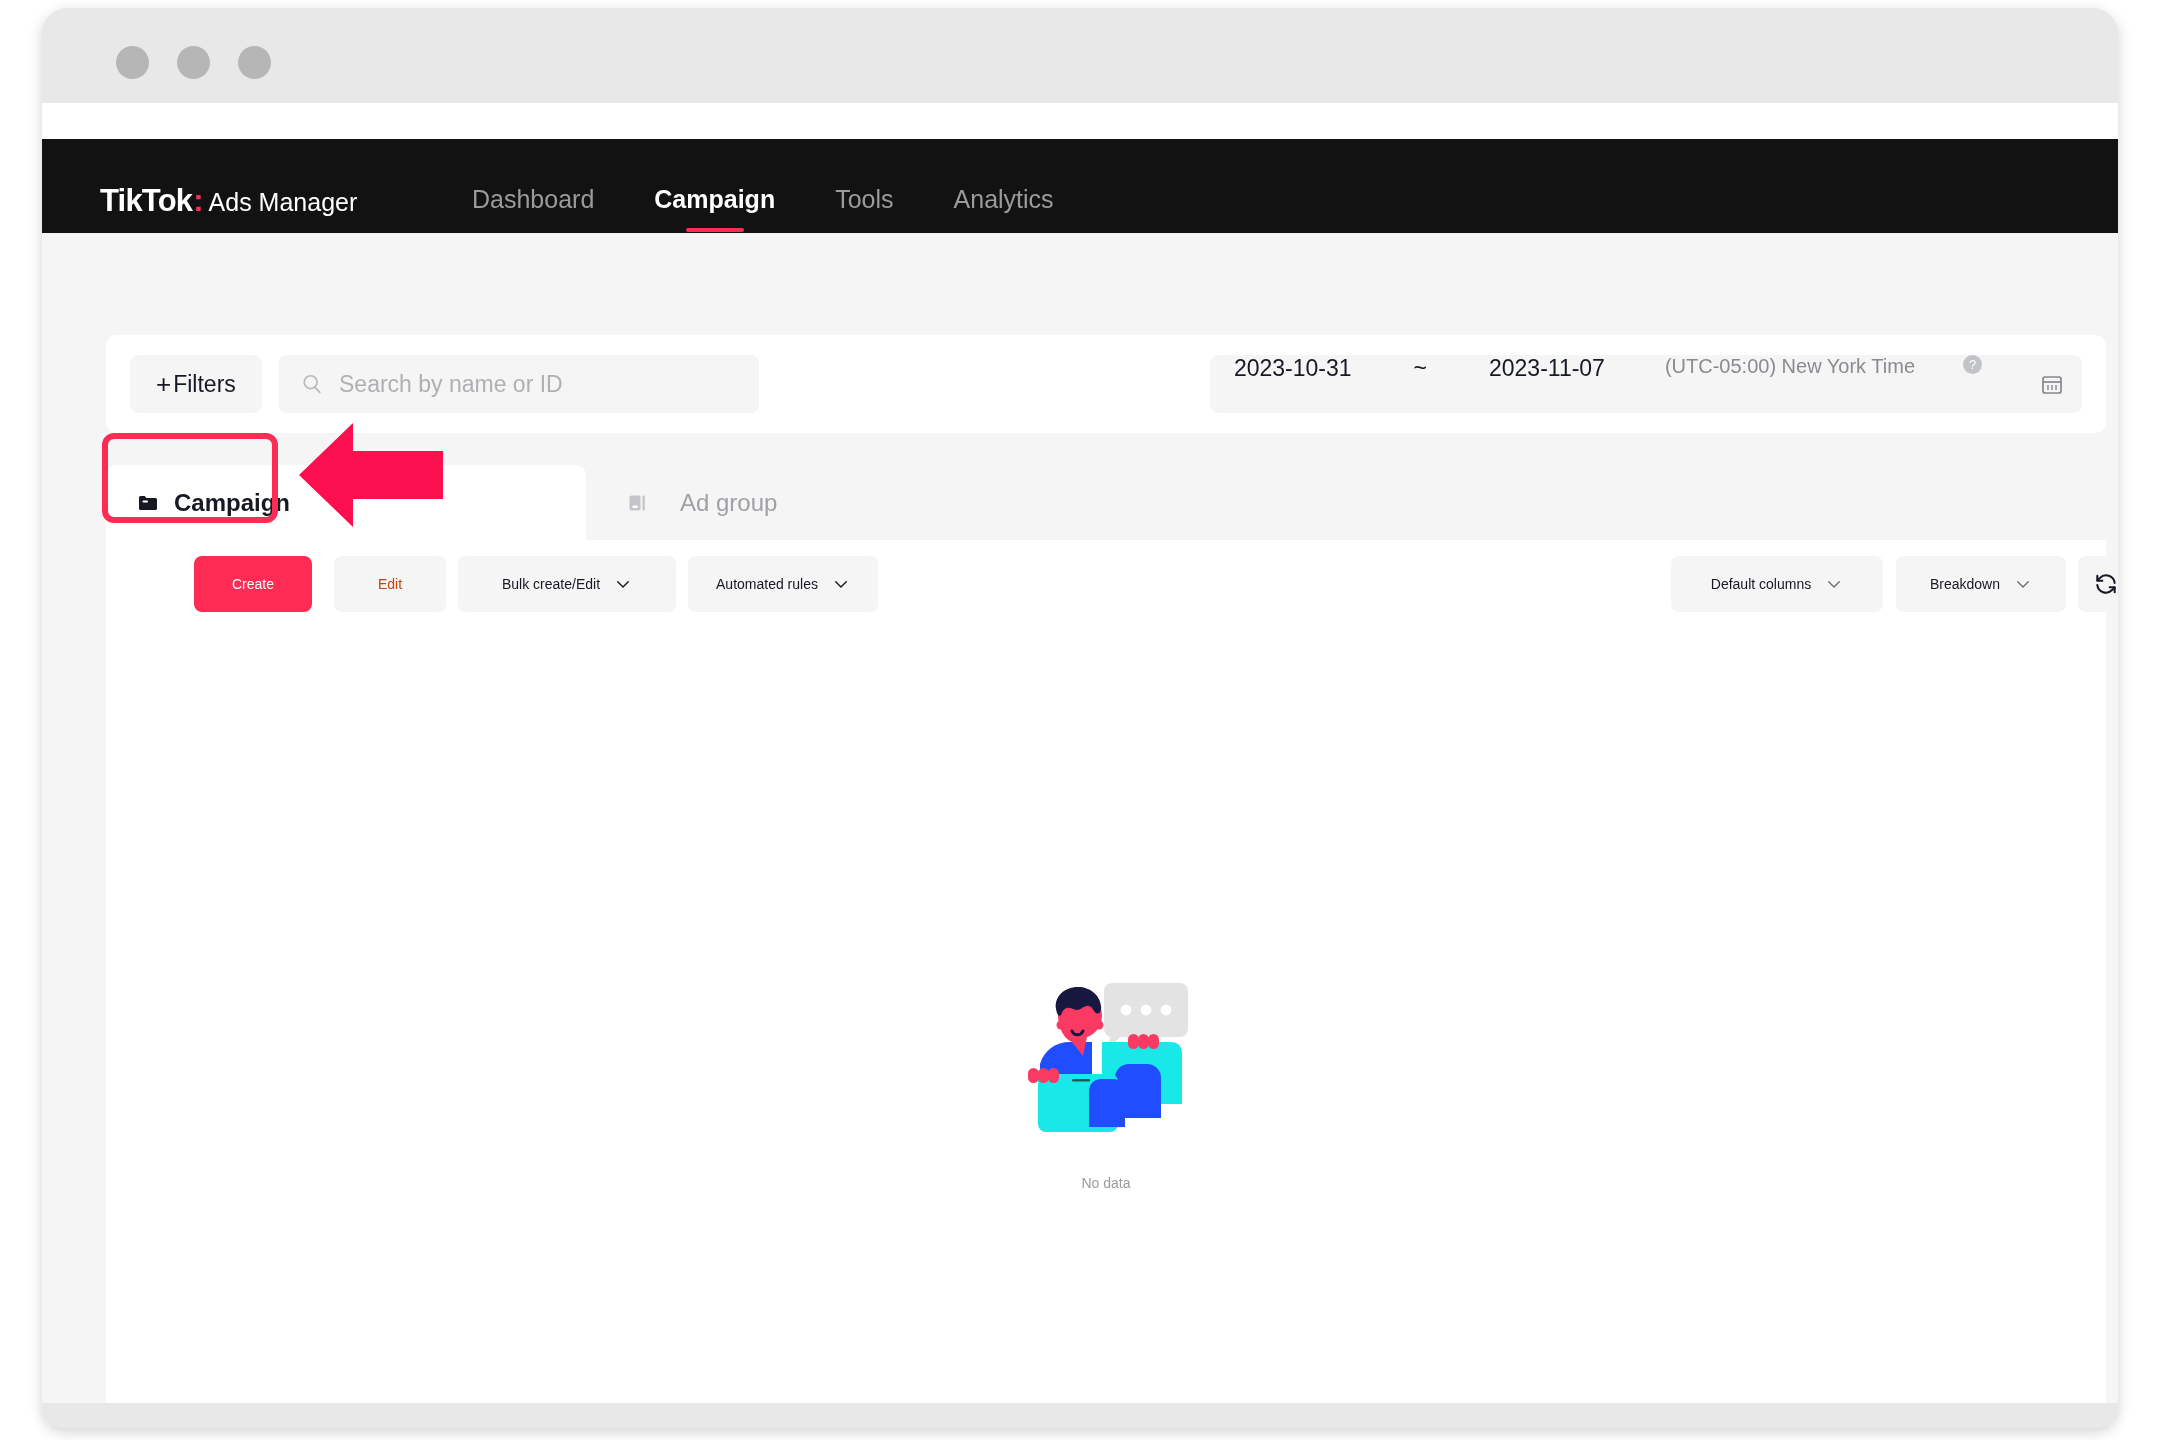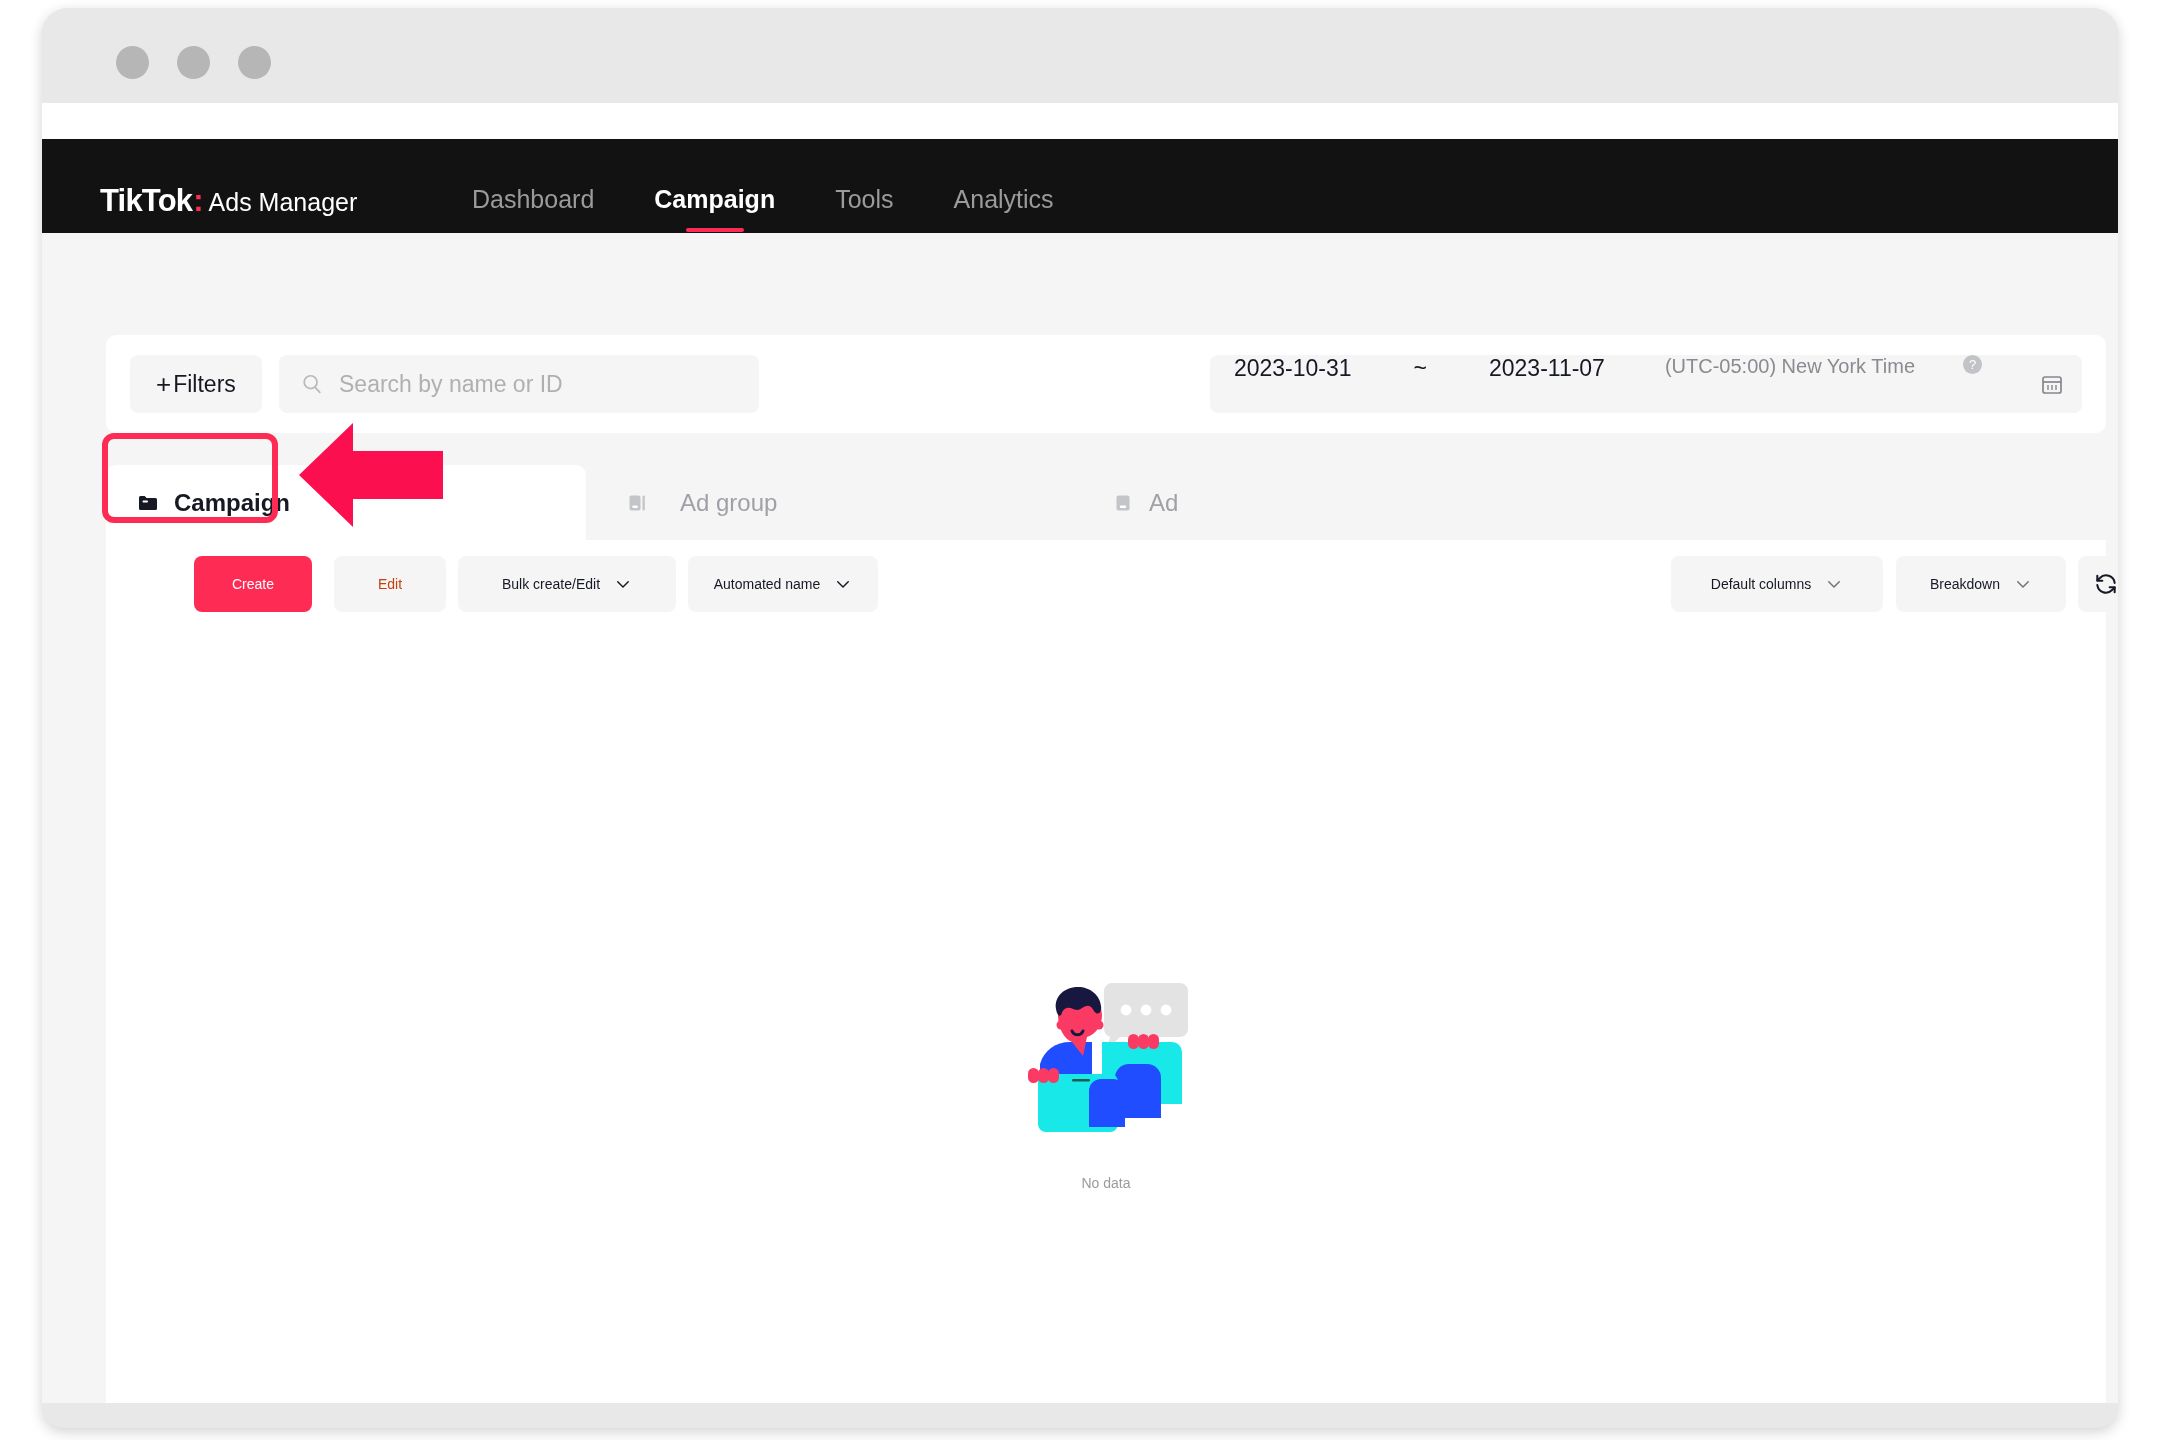--- a/index.html
+++ b/index.html
@@ -445,27 +445,20 @@
 
           <div class="tab" id="tab-adgroup">
             <svg width="24" height="24" viewBox="0 0 24 24">
               <rect x="3.5" y="4.5" width="11" height="15" rx="2" fill="#c4c5c9"></rect>
               <rect x="6.3" y="14.6" width="5.5" height="2.4" rx="1.2" fill="#ffffff"></rect>
               <rect x="16.5" y="4.5" width="2.3" height="15" rx="1.1" fill="#c4c5c9"></rect>
             </svg>
             <span class="tab-label">Ad group</span>
           </div>
 
-          <div class="tab" id="tab-ad">
-            <svg width="24" height="24" viewBox="0 0 24 24">
-              <rect x="5.5" y="4.5" width="13" height="15" rx="2" fill="#c4c5c9"></rect>
-              <rect x="8.8" y="14.6" width="6.4" height="2.4" rx="1.2" fill="#ffffff"></rect>
-            </svg>
-            <span class="tab-label">Ad</span>
-          </div>
         </div>
 
         <div id="toolbar">
 
           <button class="tbtn primary" id="btn-create">
             <span>Create</span>
           </button>
 
           <button class="tbtn disabled" id="btn-edit">
             <span>Edit</span>
@@ -474,21 +467,21 @@
           <button class="tbtn" id="btn-bulk">
             <span>Bulk create/Edit</span>
             <span class="chev">
               <svg width="18" height="18" viewBox="0 0 24 24" fill="none">
                   <path d="M5 9l7 7 7-7" stroke="#161823" stroke-width="1.9" stroke-linecap="round" stroke-linejoin="round"></path>
                 </svg>
             </span>
           </button>
 
           <button class="tbtn" id="btn-autorules">
-            <span>Automated name</span>
+            <span>Automated rules</span>
             <span class="chev">
               <svg width="18" height="18" viewBox="0 0 24 24" fill="none">
                   <path d="M5 9l7 7 7-7" stroke="#161823" stroke-width="1.9" stroke-linecap="round" stroke-linejoin="round"></path>
                 </svg>
             </span>
           </button>
 
           <button class="tbtn" id="btn-defcols">
             <span>Default columns</span>
             <span class="chev">

